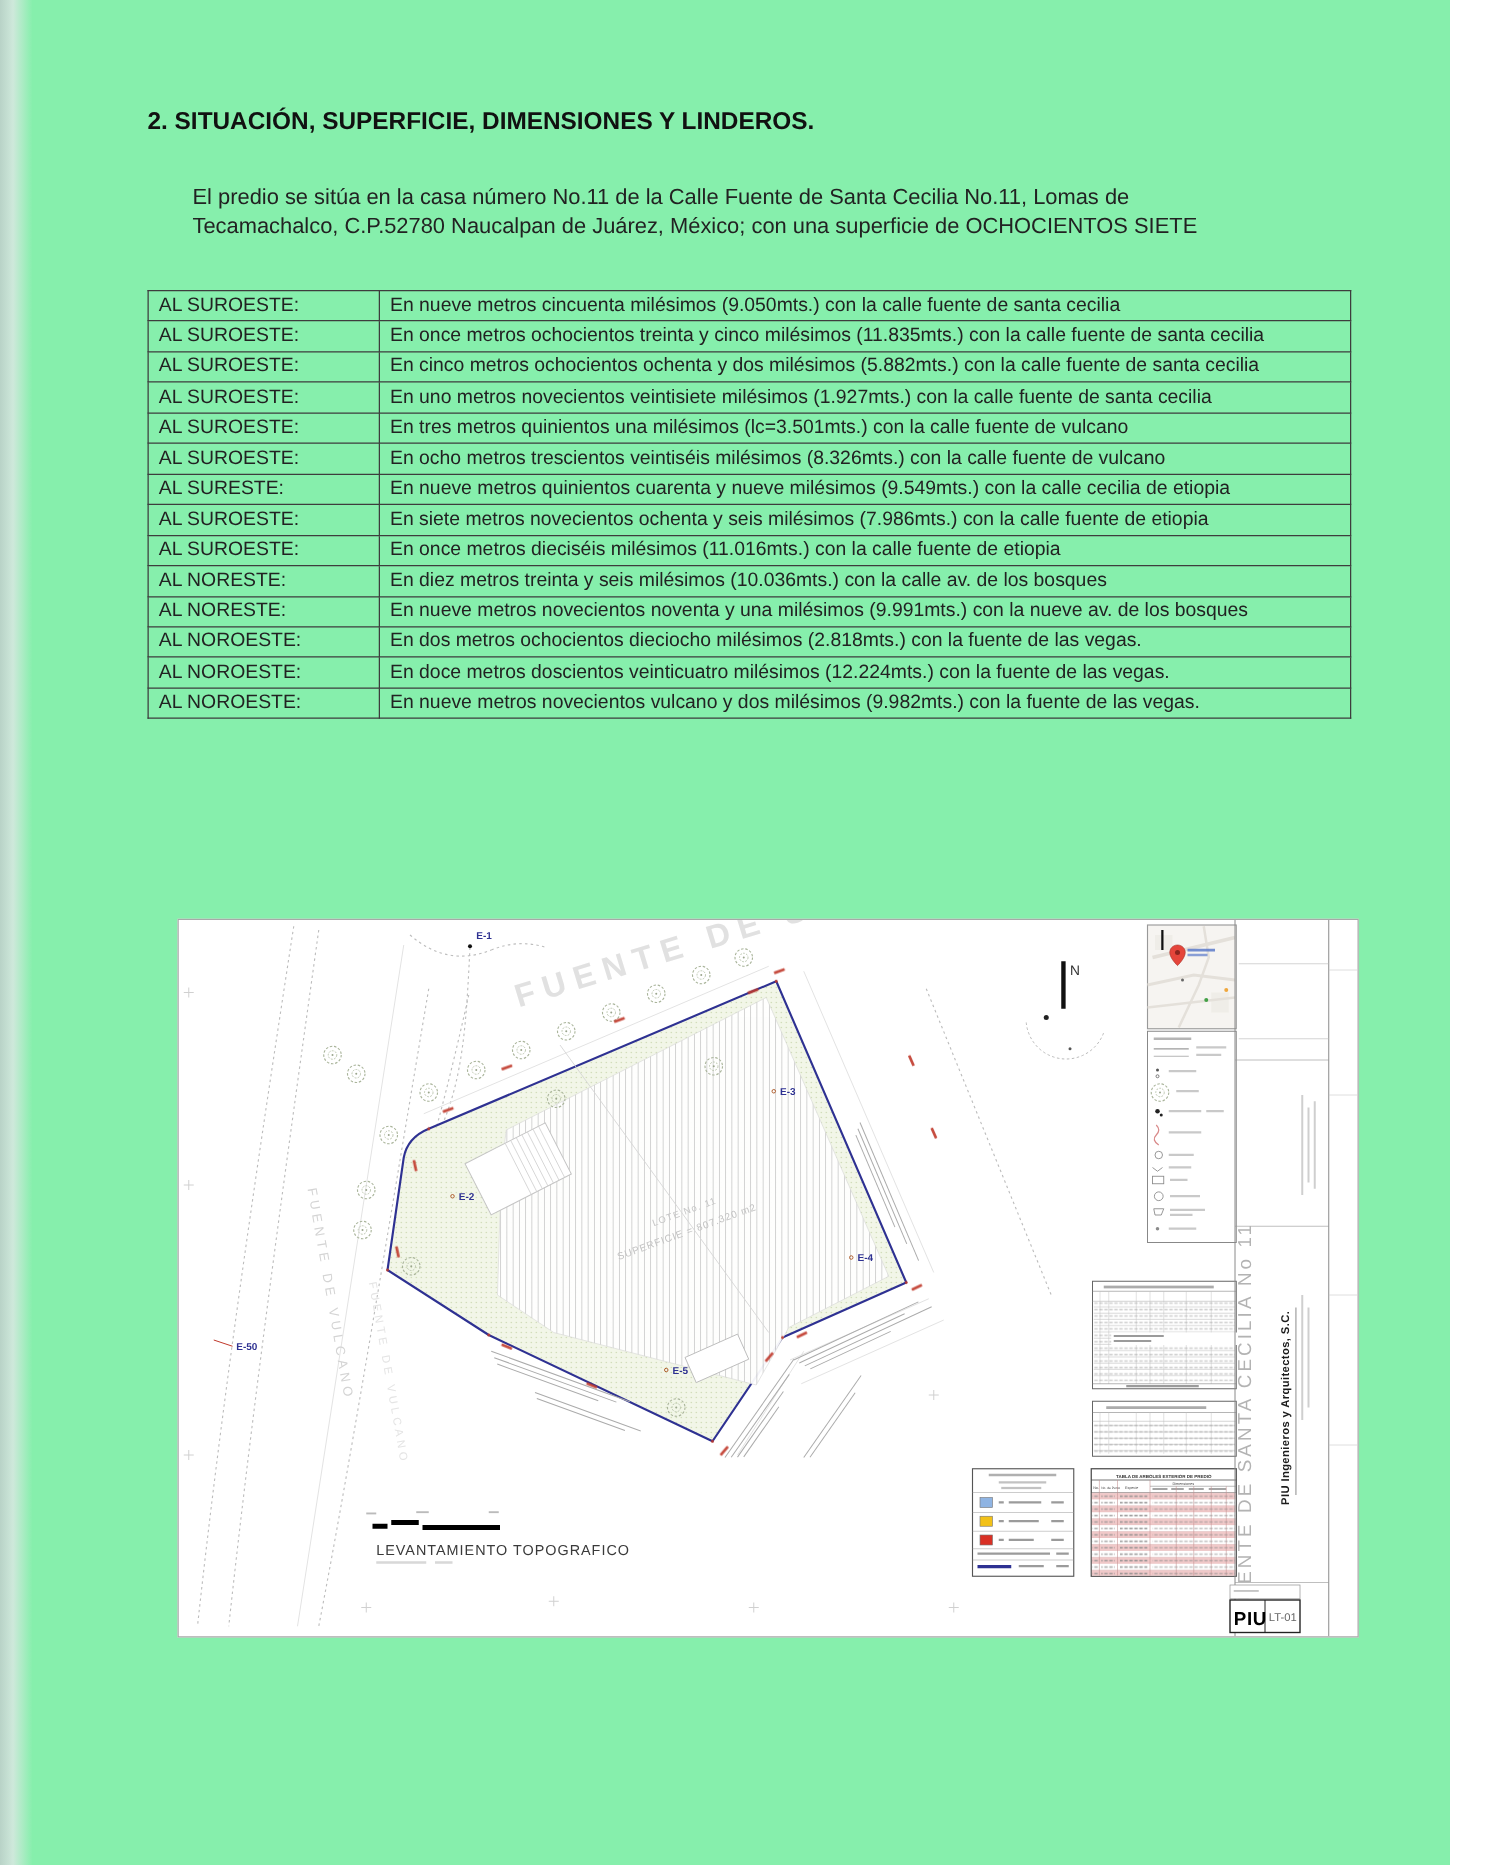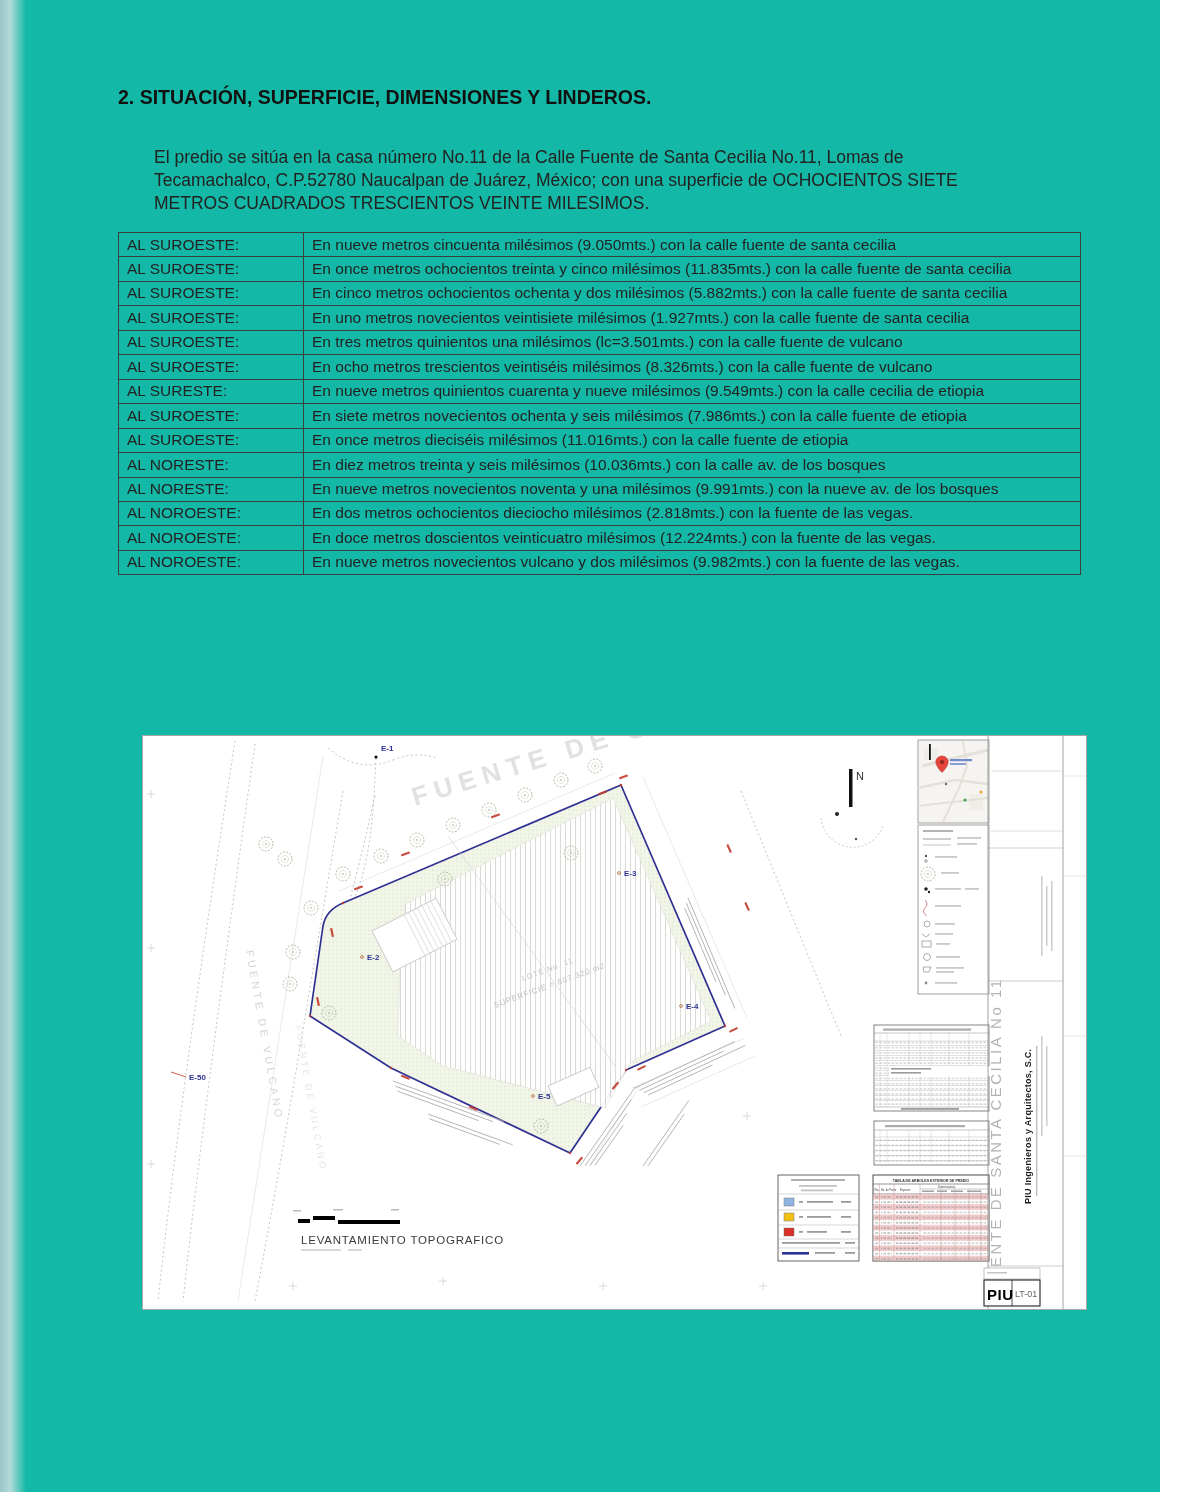--- a/index.html
+++ b/index.html
@@ -1,16 +1,16 @@
 <!DOCTYPE html>
 <html><head>
 <meta charset="utf-8">
 <style>
   html,body{margin:0;padding:0;background:#ffffff;}
-  #page{position:relative;width:1160px;height:1492px;background:#14b8a6;overflow:hidden;
+  #page{position:relative;width:1160px;height:1492px;background:#86efac;overflow:hidden;
         font-family:"Liberation Sans","DejaVu Sans",sans-serif;color:#1d1d1d;}
   #edge-shade{position:absolute;left:0;top:0;width:26px;height:1492px;
         background:linear-gradient(90deg,#c9c9d0 0%,#e6e6ea 40%,rgba(255,255,255,0) 100%);opacity:.75;}
   .section-title{position:absolute;left:118px;top:86px;font-size:19.5px;font-weight:bold;color:#111;}
   .paragraph{position:absolute;left:118px;top:146px;width:960px;font-size:17.5px;line-height:1.3;color:#222;}
   .paragraph span{display:block;margin-left:36px;}
   table.linderos{position:absolute;left:118px;top:232px;width:963px;border-collapse:collapse;
         font-size:15.5px;color:#222;}
   table.linderos td{border:1.6px solid #3d3d3d;padding:1.5px 8px;line-height:1.32;vertical-align:middle;}
   table.linderos td.dir{width:168px;white-space:nowrap;}
@@ -23,21 +23,20 @@
 <body>
 
 <div id="page">
   <div id="edge-shade"></div>
 
   <div class="section-title">2. SITUACIÓN, SUPERFICIE, DIMENSIONES Y LINDEROS.</div>
 
   <div class="paragraph">
     <span>El predio se sitúa en la casa número No.11 de la Calle Fuente de Santa Cecilia No.11, Lomas de</span>
     <span>Tecamachalco, C.P.52780 Naucalpan de Juárez, México; con una superficie de OCHOCIENTOS SIETE</span>
-    <span>METROS CUADRADOS TRESCIENTOS VEINTE MILESIMOS.</span>
   </div>
 
   <table class="linderos">
     <tbody>
       <tr>
           <td class="dir">AL SUROESTE:</td>
           <td><span>En nueve metros cincuenta </span><b>milésimos</b><span> (9.050mts.) con la calle fuente de santa cecilia</span></td>
         </tr>
       <tr>
           <td class="dir">AL SUROESTE:</td>

